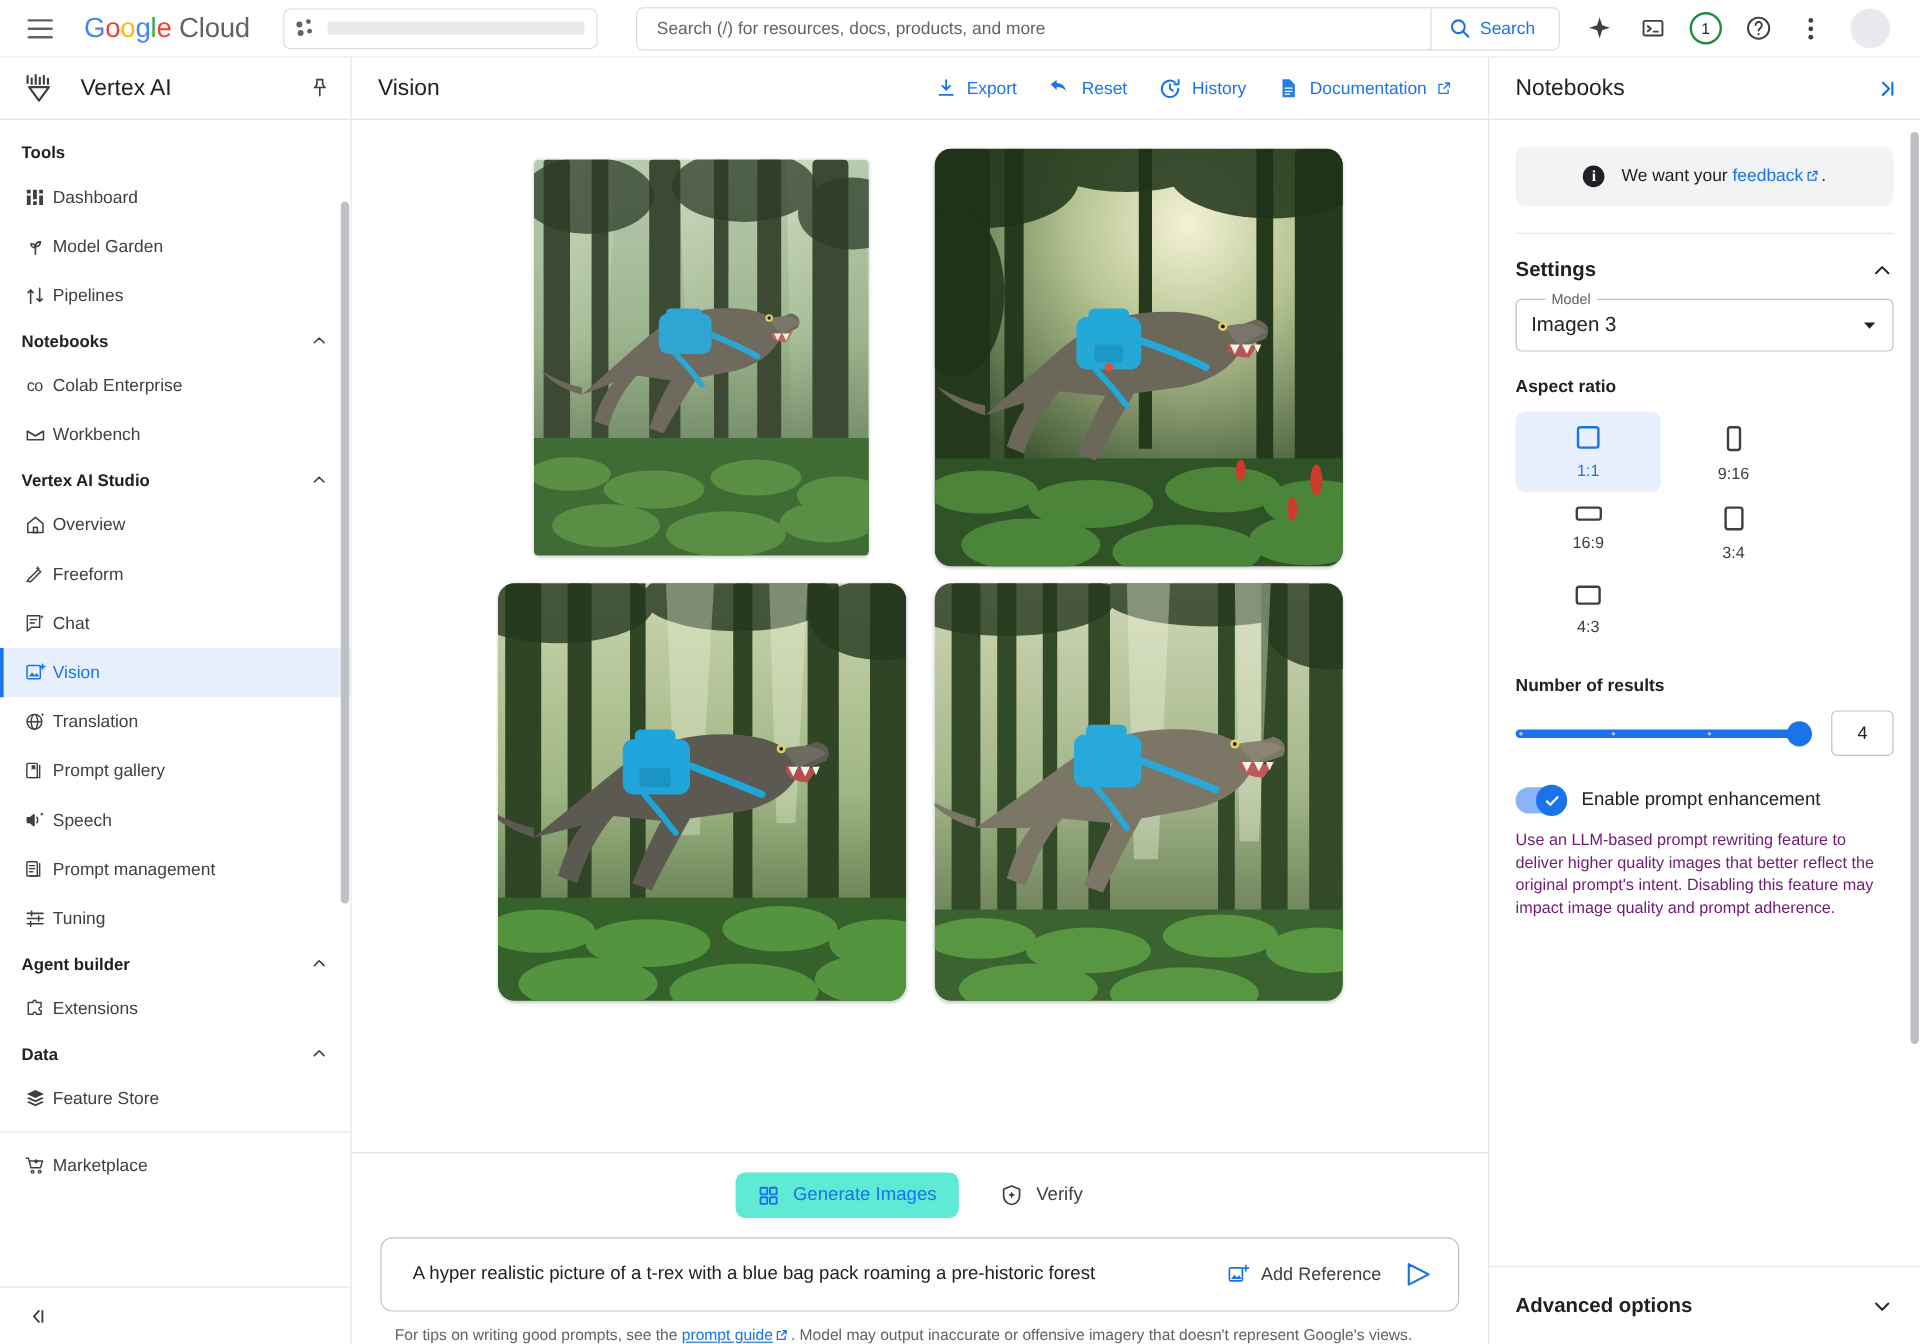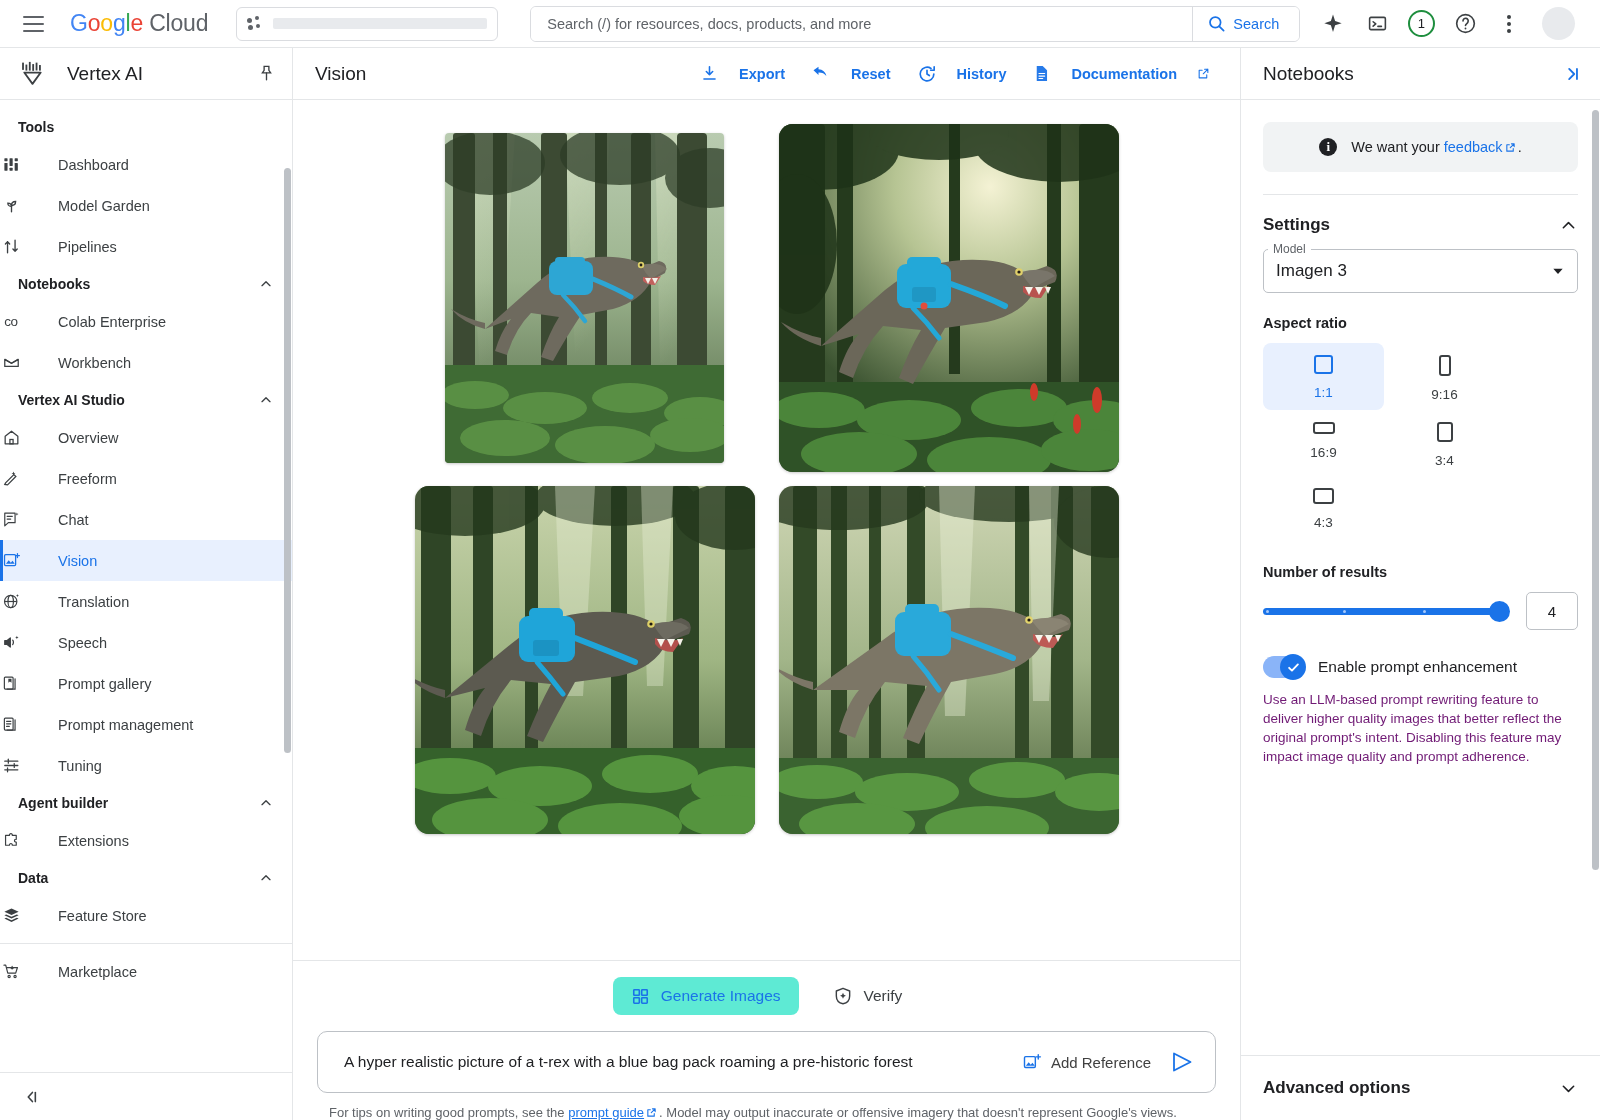--- a/index.html
+++ b/index.html
@@ -74,21 +74,21 @@
     width: 293px; min-width: 293px; border-right: 1px solid #e4e6e8;
     display: flex; flex-direction: column; background: #fff; position: relative;
   }
   .sb-head { height: 52px; display: flex; align-items: center; padding: 0 16px 0 18px;
     border-bottom: 1px solid #e4e6e8; flex: none; }
   .sb-head .title { font-size: 19px; color: #202124; margin-left: 20px; flex: 1; }
   .sb-scroll { flex: 1; overflow: hidden; position: relative; padding-top: 10px; }
   .sb-group { font-size: 14px; color: #202124; font-weight: bold; padding: 9px 18px 9px 18px;
     display: flex; align-items: center; justify-content: space-between; cursor: pointer; }
   .sb-item {
-    height: 41px; display: flex; align-items: center; gap: 36px;
+    height: 41px; display: flex; align-items: center; padding-left: 18px; gap: 4px;
     font-size: 14.5px; color: #3c4043; cursor: pointer; position: relative;
   }
   .sb-item.active { background: #e8f0fe; color: #1a73e8; }
   .sb-item.active::before {
     content: ''; position: absolute; left: 0; top: 0; bottom: 0; width: 3px; background: #1a73e8;
   }
   .sb-icon { width: 22px; height: 22px; display: flex; align-items: center; justify-content: center; flex: none; }
   .sb-divider { height: 1px; background: #e4e6e8; margin: 7px 0; }
   .sb-foot { height: 48px; display: flex; align-items: center; padding-left: 22px;
     border-top: 1px solid #e4e6e8; flex: none; cursor: pointer; }
@@ -98,22 +98,22 @@
   }
 
   
   .center { flex: 1; display: flex; flex-direction: column; min-width: 0; background: #fff; }
   .center-head {
     height: 52px; display: flex; align-items: center; padding: 0 22px;
     border-bottom: 1px solid #e4e6e8; flex: none;
   }
   .center-head .pg-title { font-size: 19px; color: #202124; flex: 1; }
   .toolbtns { display: flex; align-items: center; gap: 26px; margin-right: 8px; }
-  .toolbtn { display: flex; align-items: center; gap: 20px; color: #1a73e8; font-size: 14.5px;
-    cursor: pointer; white-space: nowrap; font-weight: bold; }
+  .toolbtn { display: flex; align-items: center; gap: 8px; color: #1a73e8; font-size: 14.5px;
+    cursor: pointer; white-space: nowrap; }
 
   .gallery { flex: 1; display: flex; align-items: flex-start; justify-content: center;
     padding: 24px 0 10px; overflow: hidden; }
   .grid { display: grid; grid-template-columns: 1fr 1fr; gap: 14px 24px; }
   .imgcell { width: 340px; height: 348px; display: flex; align-items: center; justify-content: center; }
   .genimg { border-radius: 14px; overflow: hidden; box-shadow: 0 1px 3px rgba(0,0,0,.22); cursor: pointer; }
   .genimg.sq { border-radius: 4px; }
 
   .actionbar { flex: none; border-top: 1px solid #e4e6e8; padding: 16px 0 6px;
     display: flex; justify-content: center; gap: 16px; }
@@ -150,21 +150,21 @@
   .infodot { width: 18px; height: 18px; border-radius: 50%; background: #202124; color: #fff;
     font-size: 13px; font-weight: bold; display: flex; align-items: center; justify-content: center;
     font-family: "Liberation Serif", serif; flex: none; }
   .hr { height: 1px; background: #e4e6e8; margin: 22px 0 0; }
   .sect-head { display: flex; align-items: center; justify-content: space-between;
     padding: 20px 0 14px; cursor: pointer; }
   .sect-head .st { font-size: 17px; font-weight: bold; color: #202124; }
 
   .field { position: relative; height: 44px; border: 1px solid #bdc1c6; border-radius: 5px;
     display: flex; align-items: center; padding: 0 12px; cursor: pointer; }
-  .field .flabel { position: absolute; top: -8px; left: 4px; background: #fff; padding: 0 5px;
+  .field .flabel { position: absolute; top: -8px; left: 24px; background: #fff; padding: 0 5px;
     font-size: 12px; color: #5f6368; }
   .field .fval { flex: 1; font-size: 17px; color: #202124; }
 
   .plabel { font-size: 14.5px; font-weight: bold; color: #202124; margin: 22px 0 12px; }
   .ratios { display: flex; flex-wrap: wrap; gap: 0; }
   .ratio { width: 121px; padding: 12px 0 8px; display: flex; flex-direction: column;
     align-items: center; gap: 11px; border-radius: 8px; cursor: pointer; }
   .ratio .rl { font-size: 13.5px; color: #3c4043; }
   .ratio.sel { background: #e8f0fe; }
   .ratio.sel .rl { color: #1a73e8; }
@@ -393,37 +393,37 @@
               <circle cx="11" cy="12" r="7.8"></circle>
                 <ellipse cx="11" cy="12" rx="3.4" ry="7.8"></ellipse>
               <line x1="3.3" y1="12" x2="18.7" y2="12"></line>
               <path d="M19.5 2.6l.55 1.5 1.5.55-1.5.55-.55 1.5-.55-1.5-1.5-.55 1.5-.55z" fill="#3c4043" stroke="none"></path>
             </svg>
           </span>
           <span>Translation</span>
         </div>
         <div class="sb-item">
           <span class="sb-icon">
+            <svg width="19" height="19" viewBox="0 0 24 24" fill="none" stroke="#3c4043" stroke-width="1.5">
+              <rect x="3" y="4" width="11" height="15" rx="1.2"></rect>
+              <path d="M16.5 6v13h-10" stroke-linecap="round"></path>
+              <path d="M8 6h4v5l-2-1.4L8 11z" fill="#3c4043" stroke="none"></path>
+            </svg>
+          </span>
+          <span>Prompt gallery</span>
+        </div>
+        <div class="sb-item">
+          <span class="sb-icon">
             <svg width="19" height="19" viewBox="0 0 24 24" fill="none" stroke="#3c4043" stroke-width="1.6">
               <path d="M3.5 9.5h3l4-3.3v11.6l-4-3.3h-3z" fill="#3c4043" stroke-linejoin="round"></path>
               <path d="M13.5 9c1.2 1.2 1.2 4.3 0 5.6" stroke-linecap="round"></path>
               <path d="M18.8 3.4l.6 1.6 1.6.6-1.6.6-.6 1.6-.6-1.6-1.6-.6 1.6-.6z" fill="#3c4043" stroke="none"></path>
             </svg>
           </span>
           <span>Speech</span>
-        </div>
-        <div class="sb-item">
-          <span class="sb-icon">
-            <svg width="19" height="19" viewBox="0 0 24 24" fill="none" stroke="#3c4043" stroke-width="1.5">
-              <rect x="3" y="4" width="11" height="15" rx="1.2"></rect>
-              <path d="M16.5 6v13h-10" stroke-linecap="round"></path>
-              <path d="M8 6h4v5l-2-1.4L8 11z" fill="#3c4043" stroke="none"></path>
-            </svg>
-          </span>
-          <span>Prompt gallery</span>
         </div>
         <div class="sb-item">
           <span class="sb-icon">
             <svg width="19" height="19" viewBox="0 0 24 24" fill="none" stroke="#3c4043" stroke-width="1.5">
               <rect x="3" y="4" width="11" height="15" rx="1.2"></rect>
               <path d="M16.5 6v13h-10" stroke-linecap="round"></path>
               <line x1="5.8" y1="8" x2="11.2" y2="8" stroke-linecap="round"></line>
               <line x1="5.8" y1="11.2" x2="11.2" y2="11.2" stroke-linecap="round"></line>
               <line x1="5.8" y1="14.4" x2="9.2" y2="14.4" stroke-linecap="round"></line>
             </svg>

